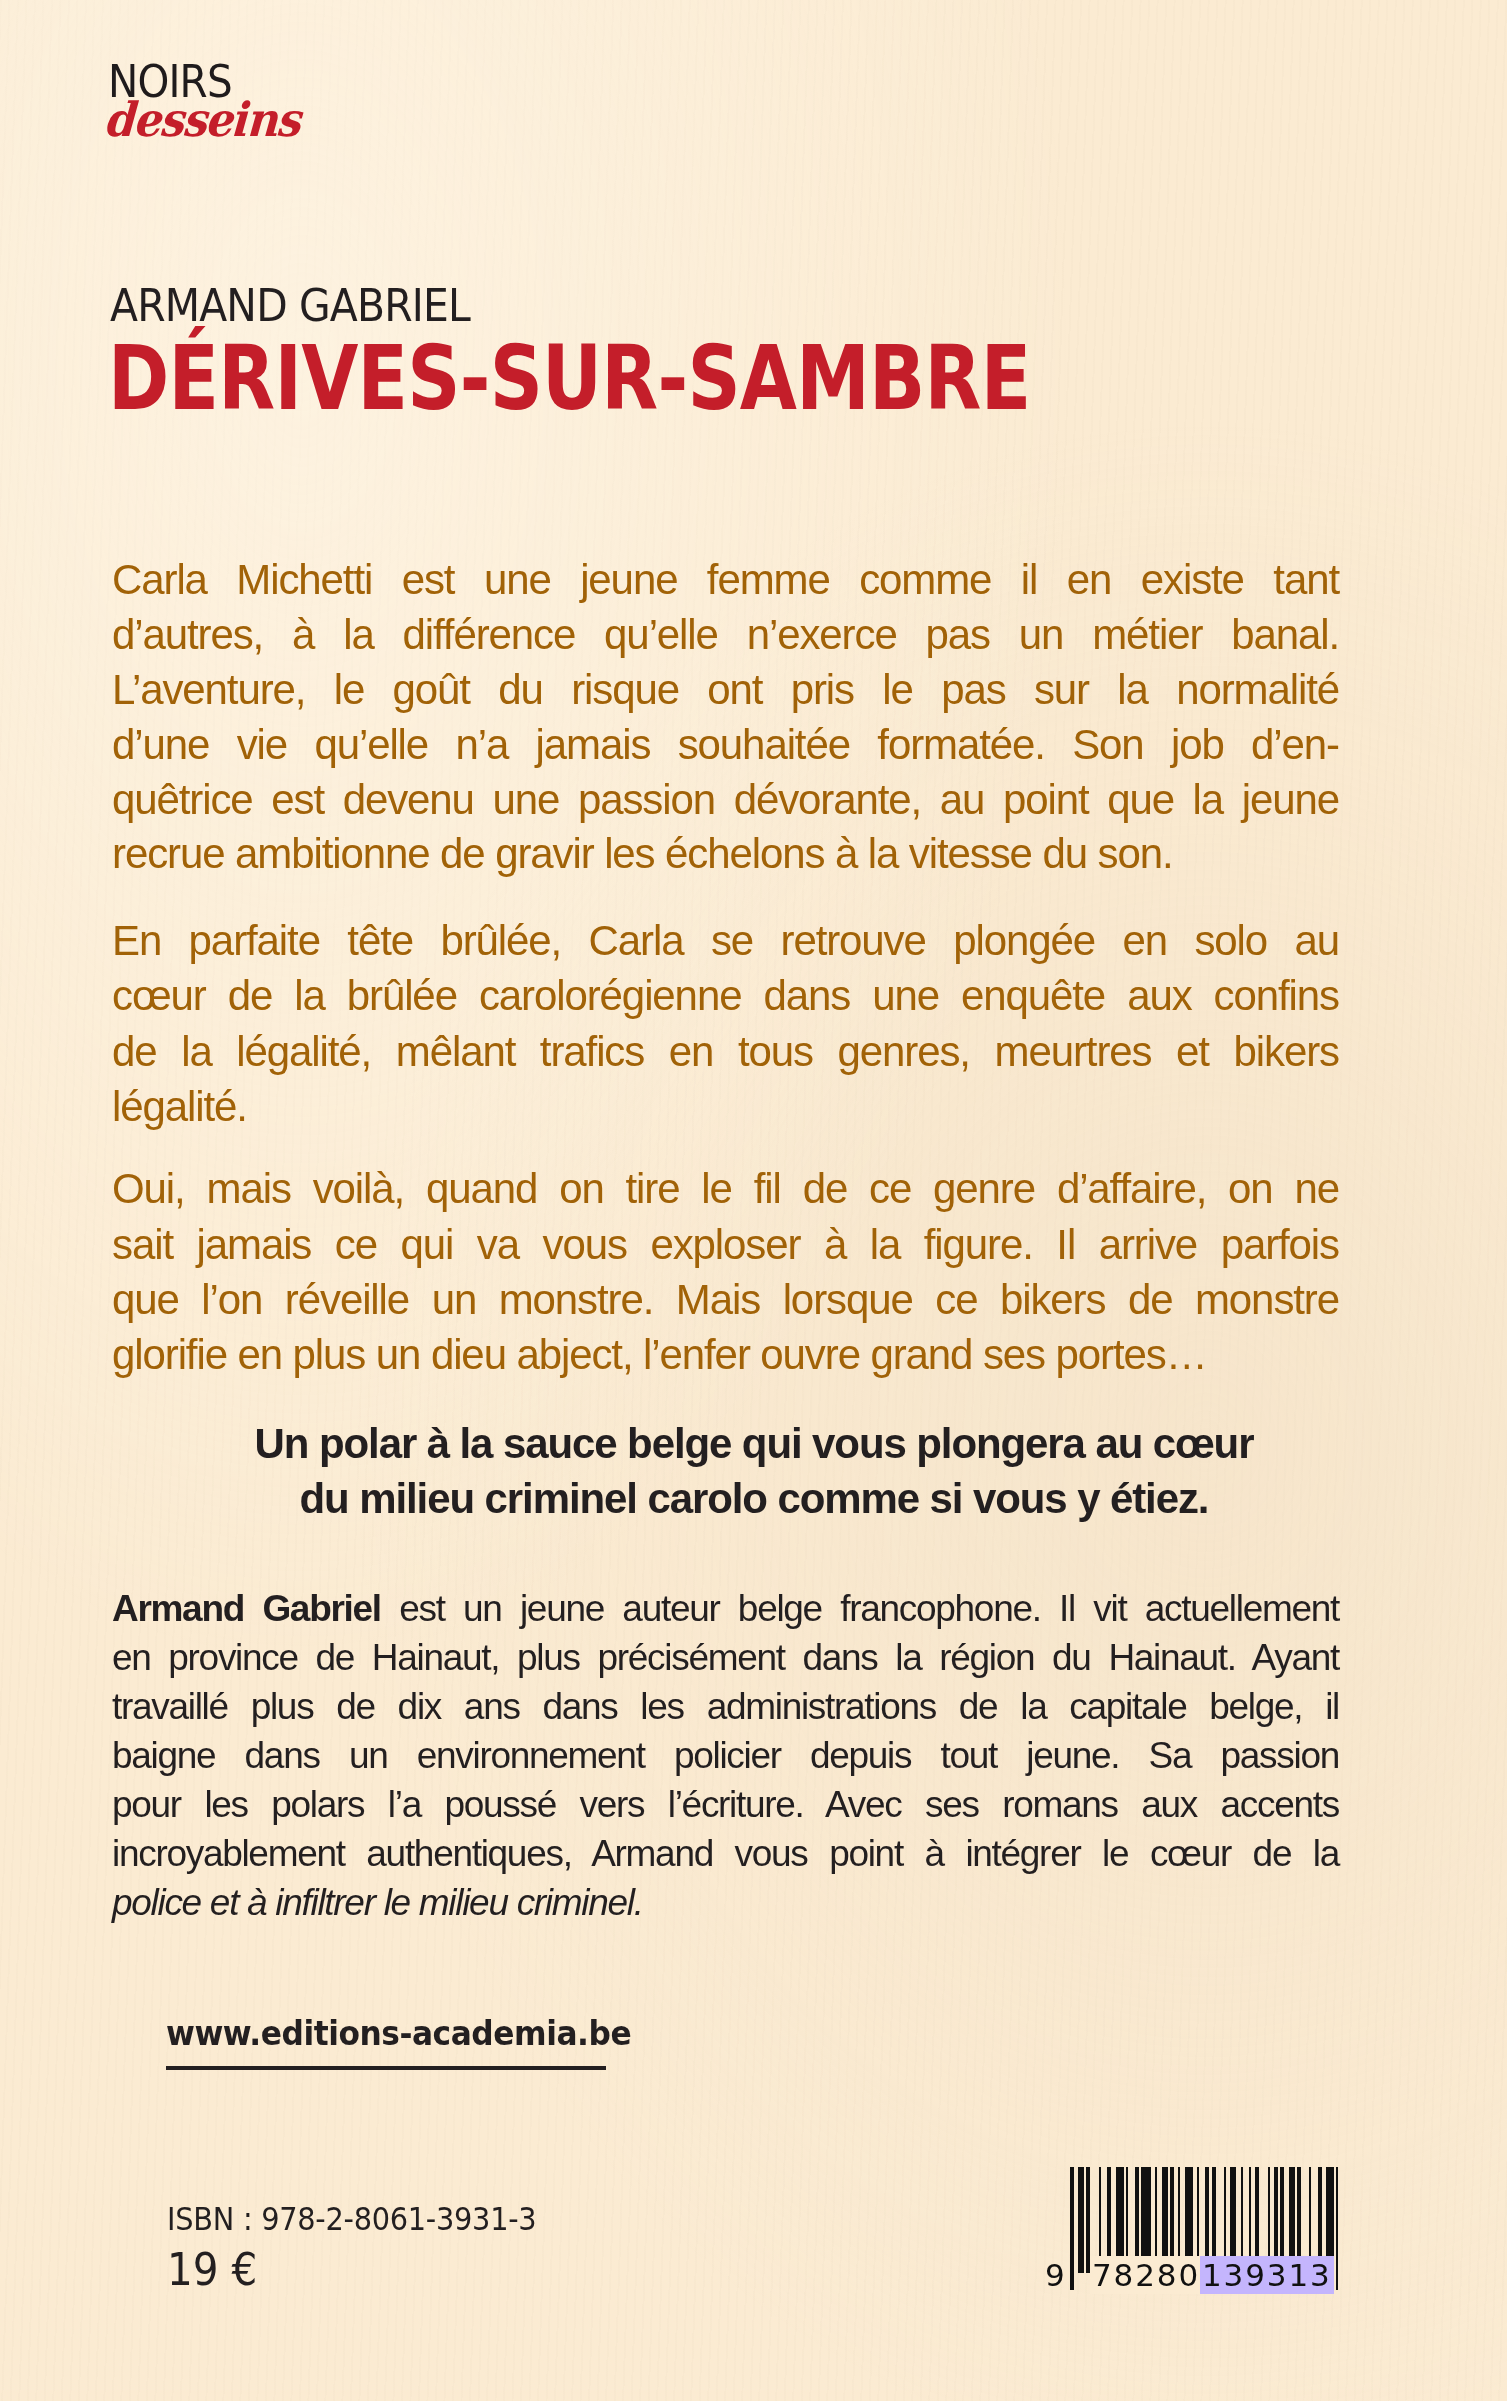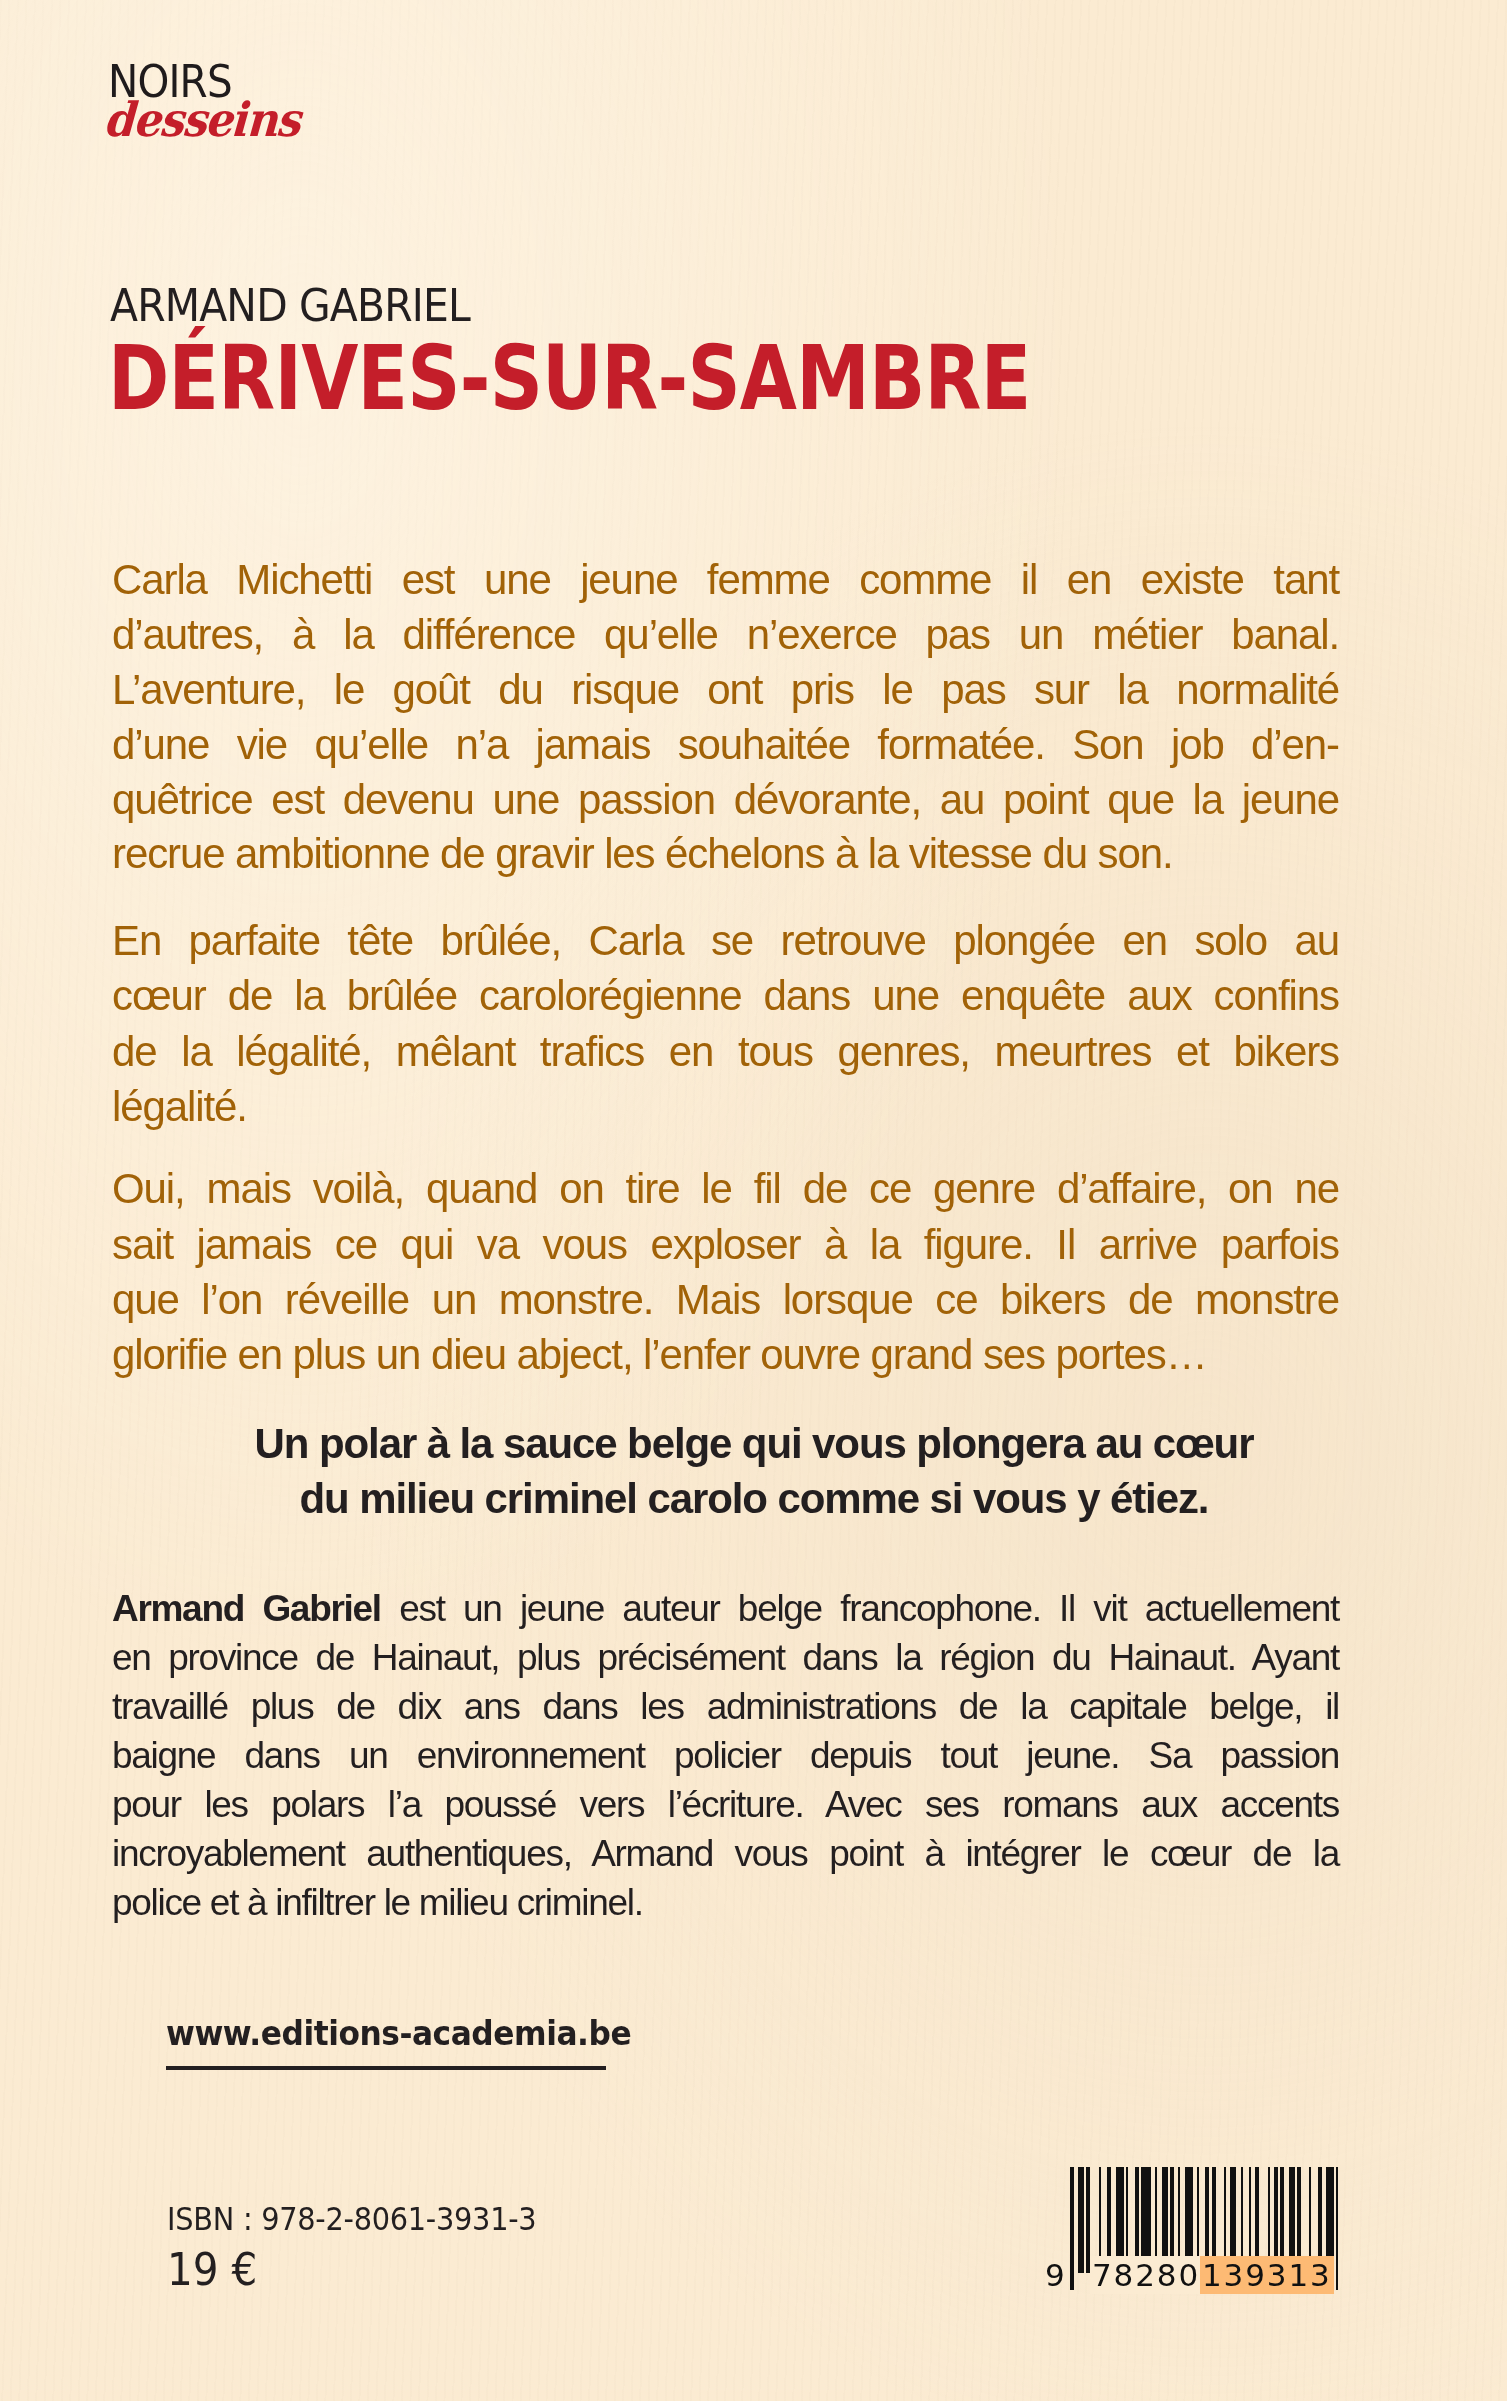--- a/index.html
+++ b/index.html
@@ -62,21 +62,21 @@
   }
 
   .bio {
     position: absolute; left: 112px; width: 1227px; height: 47px;
     font-size: 37px; line-height: 47px; color: #231f20;
   }
   .bio .inner {
     display: block; width: 1227px; text-align: justify; text-align-last: justify;
     letter-spacing: -1.3px; font-family: "Liberation Sans", sans-serif;
   }
-  .bio.last .inner { text-align-last: left; }
+  .bio.last .inner { text-align-last: left; font-style: italic; }
   .bio .strong { font-weight: bold; }
 
   .url {
     left: 166px; top: 2012px; font-size: 34px; line-height: 42px; font-weight: bold;
     font-family: "DejaVu Sans", sans-serif; letter-spacing: -0.5px; color: #231f20;
     transform: scaleX(0.92); transform-origin: left top;
   }
   .url-rule { left: 166px; top: 2066px; width: 440px; height: 3.8px; background: #231f20; }
 
   .isbn {
@@ -92,21 +92,21 @@
 
   .barcode { left: 1045px; top: 2163px; width: 303px; height: 134px; }
   .barcode .bars { position: absolute; left: 24.6px; top: 3.8px; width: 274px; height: 112px; }
   .barcode .bar { position: absolute; top: 0; background: #111; }
   .barcode .digits {
     position: absolute; top: 93px; height: 38px; font-size: 31px; line-height: 38px;
     font-family: "DejaVu Sans", sans-serif; color: #111; background: transparent;
   }
   .barcode .d-first { left: 0; }
   .barcode .d-left { left: 45px; letter-spacing: 1.9px; background: #fbebd2; padding: 0 1.9px; }
-  .barcode .d-right { left: 155px; letter-spacing: 1.9px; background: #fdba74; padding: 0 1.9px; }
+  .barcode .d-right { left: 155px; letter-spacing: 1.9px; background: #c4b5fd; padding: 0 1.9px; }
 </style>
 </head>
 <body>
 
 <div class="abs logo-noirs">NOIRS</div>
 <div class="abs logo-desseins">desseins</div>
 
 <div class="abs author">ARMAND GABRIEL</div>
 <div class="abs title">DÉRIVES-SUR-SAMBRE</div>
 

